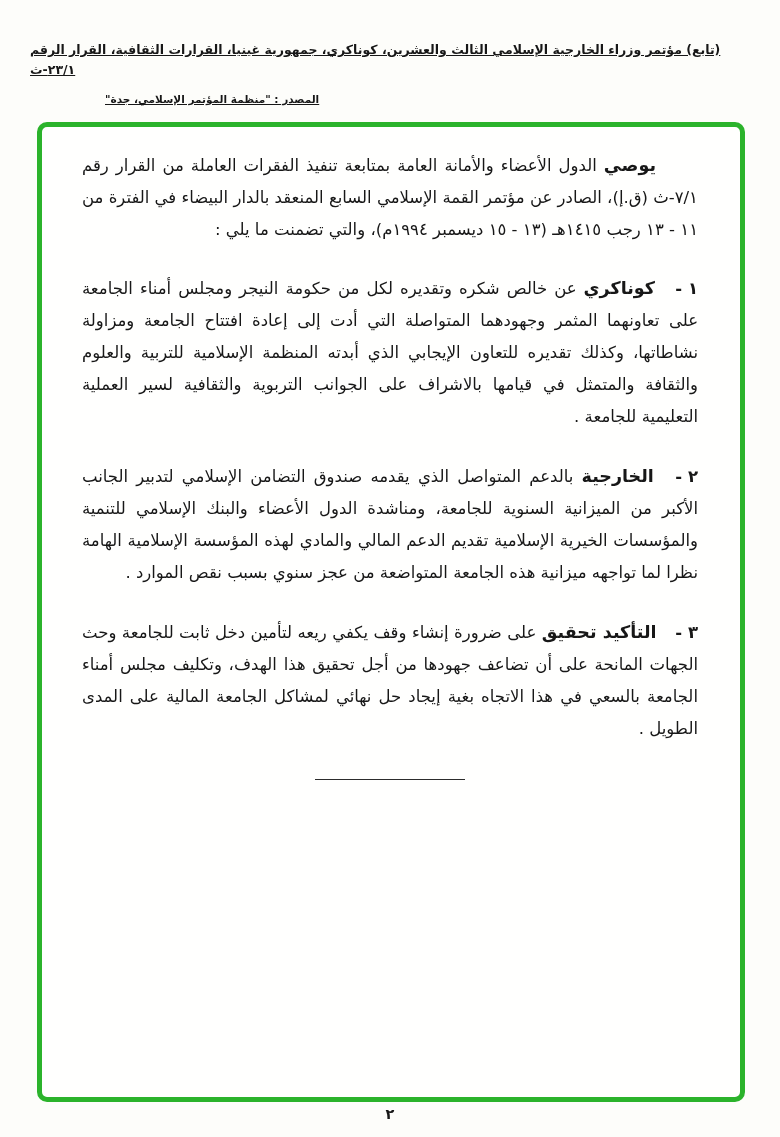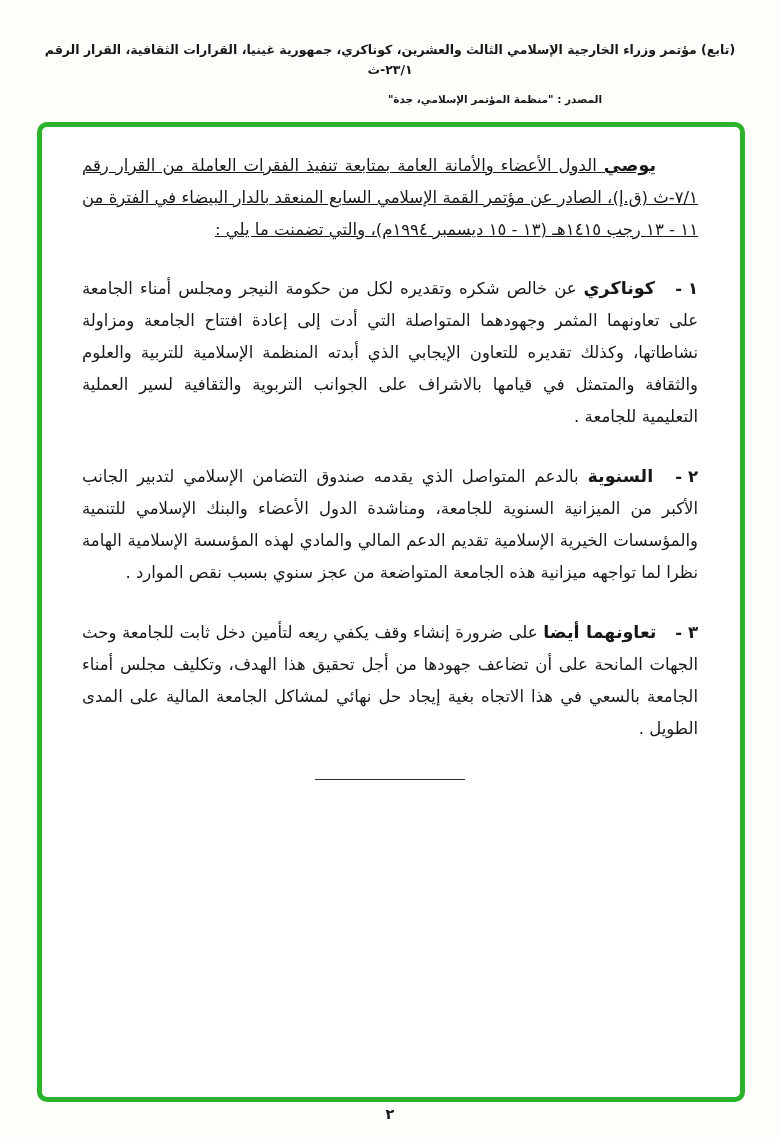--- a/index.html
+++ b/index.html
@@ -5,38 +5,38 @@
   * { margin:0; padding:0; box-sizing:border-box; }
   html, body { width:780px; height:1137px; }
   body {
     position:relative;
     overflow:hidden;
     background:#fdfdfa;
     color:#171717;
     font-family:"DejaVu Sans", sans-serif;
     direction:rtl;
   }
-  .page-header { position:absolute; top:40px; left:0; right:0; text-align:center; }
+  .page-header { position:absolute; top:40px; left:0; right:0; text-align:left;text-decoration:underline; }
   .hdr-line1 {
     font-size:12.5px; font-weight:bold; padding:0 30px; line-height:20px;
   }
   .hdr-line2 {
     margin-top:13px; font-size:10.5px; font-weight:bold;
     transform:translateX(105px); 
   }
   .doc-frame {
     position:absolute; top:122px; left:37px; width:708px; height:980px;
     border:5px solid #2bb32b; border-radius:10px; background:#fffffe;
   }
   .doc-content {
     padding:22px 42px 0 40px;
     font-size:16.5px; line-height:32px;
     text-align:justify;
   }
-  .intro { text-indent:42px; margin-bottom:26px;text-decoration:underline; }
+  .intro { text-indent:42px; margin-bottom:26px; }
   .lead { font-weight:bold; font-size:17.5px; }
   .res-item { margin-bottom:27px; }
   .item-num { font-weight:bold; display:inline-block; min-width:36px; }
   .divider {
     width:150px; margin:34px auto 0;
     border-top:1.6px solid #2c2c2c; height:0;
   }
   .page-number {
     position:absolute; top:1106px; left:0; right:0;
     text-align:center; font-size:14.5px; font-weight:bold;
@@ -59,27 +59,27 @@
     </p>
 
     <p class="res-item">
       <span class="item-num">١ -</span>
       <span class="lead">كوناكري</span>
       <span>عن خالص شكره وتقديره لكل من حكومة النيجر ومجلس أمناء الجامعة على تعاونهما المثمر وجهودهما المتواصلة التي أدت إلى إعادة افتتاح الجامعة ومزاولة نشاطاتها، وكذلك تقديره للتعاون الإيجابي الذي أبدته المنظمة الإسلامية للتربية والعلوم والثقافة والمتمثل في قيامها بالاشراف على الجوانب التربوية والثقافية لسير العملية التعليمية للجامعة .</span>
     </p>
 
     <p class="res-item">
       <span class="item-num">٢ -</span>
-      <span class="lead">السنوية</span>
+      <span class="lead">الخارجية</span>
       <span>بالدعم المتواصل الذي يقدمه صندوق التضامن الإسلامي لتدبير الجانب الأكبر من الميزانية السنوية للجامعة، ومناشدة الدول الأعضاء والبنك الإسلامي للتنمية والمؤسسات الخيرية الإسلامية تقديم الدعم المالي والمادي لهذه المؤسسة الإسلامية الهامة نظرا لما تواجهه ميزانية هذه الجامعة المتواضعة من عجز سنوي بسبب نقص الموارد .</span>
     </p>
 
     <p class="res-item">
       <span class="item-num">٣ -</span>
-      <span class="lead">تعاونهما أيضا</span>
+      <span class="lead">التأكيد تحقيق</span>
       <span>على ضرورة إنشاء وقف يكفي ريعه لتأمين دخل ثابت للجامعة وحث الجهات المانحة على أن تضاعف جهودها من أجل تحقيق هذا الهدف، وتكليف مجلس أمناء الجامعة بالسعي في هذا الاتجاه بغية إيجاد حل نهائي لمشاكل الجامعة المالية على المدى الطويل .</span>
     </p>
 
 
     <div class="divider"></div>
 
   </div>
 </div>
 
 <div class="page-number">٢</div>

